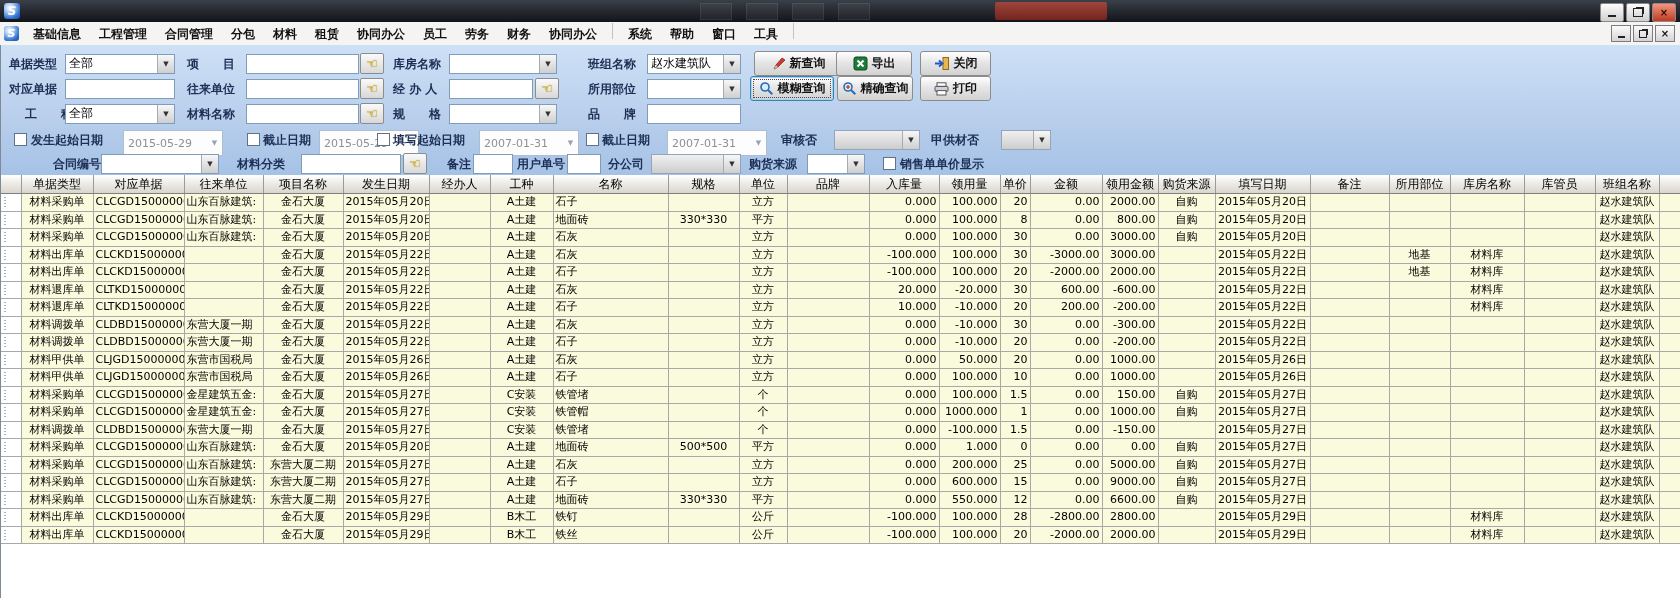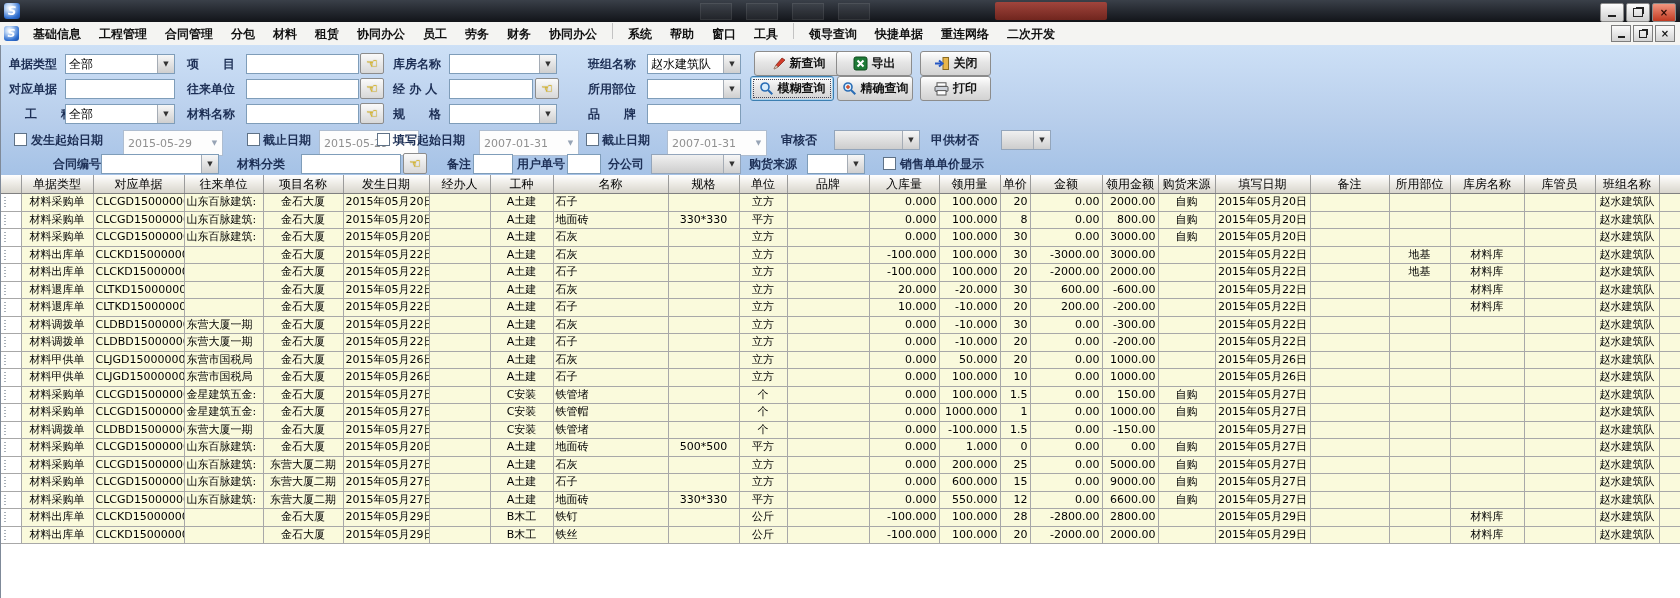--- a/index.html
+++ b/index.html
@@ -37,21 +37,21 @@
   .mdi-btn .glyph-min{width:7px;margin-top:6px;}
   .mdi-btn .glyph-restore{width:6px;height:6px;}
   
   .filters{position:absolute;left:0;top:45px;width:1680px;height:130px;box-sizing:border-box;
     background:linear-gradient(#cde0f6 0%,#b9cfec 55%,#a5c2e6 100%);
     border-left:1px solid #7f8a99;font-size:12px;}
   .lbl{position:absolute;font-weight:700;color:#1d2f55;line-height:18px;white-space:pre;}
   .txt{position:absolute;height:20px;box-sizing:border-box;background:#fff;border:1px solid #7f9db9;
     font-size:12px;padding:0 3px;line-height:18px;color:#000;white-space:nowrap;overflow:hidden;}
   .combo{position:absolute;height:20px;box-sizing:border-box;background:#fff;border:1px solid #7f9db9;
-    display:flex;align-items:center;font-size:12px;padding-left:3px;color:#000;}
+    display:flex;align-items:flex-start;font-size:12px;padding-left:3px;color:#000;}
   .combo .val{flex:1;white-space:nowrap;overflow:hidden;}
   .combo .arrow{width:16px;align-self:stretch;background:linear-gradient(#f7f7f7,#cfcfcf);
     border-left:1px solid #a5acb5;display:flex;align-items:center;justify-content:center;
     font-size:7px;color:#333;}
   .combo.gray{background:linear-gradient(#f0f0f0,#cdcdcd);border-color:#93a5bb;}
   .datefld{position:absolute;height:26px;box-sizing:border-box;background:#fdfdfd;border:1px solid #aebdd0;
     display:flex;align-items:center;font-size:11px;color:#909090;padding-left:4px;}
   .datefld .arrow{margin-left:auto;width:15px;text-align:center;font-size:7px;color:#97a4b5;}
   .handbtn{position:absolute;width:24px;height:21px;box-sizing:border-box;border:1px solid #8c8c8c;
     background:linear-gradient(#fafafa,#d8d8d8);border-radius:2px;display:flex;align-items:center;
@@ -123,26 +123,20 @@
           <span class="menu-item">协同办公</span>
         </span>
         <span class="menu-sep"></span>
         <span class="menu-group">
           <span class="menu-item">系统</span>
           <span class="menu-item">帮助</span>
           <span class="menu-item">窗口</span>
           <span class="menu-item">工具</span>
         </span>
         <span class="menu-sep"></span>
-        <span class="menu-group">
-          <span class="menu-item">领导查询</span>
-          <span class="menu-item">快捷单据</span>
-          <span class="menu-item">重连网络</span>
-          <span class="menu-item">二次开发</span>
-        </span>
       </div>
     <div class="mdi-btns">
       <div class="mdi-btn">
           <span class="glyph-min"></span>
         </div>
       <div class="mdi-btn">
           <span class="glyph-restore"></span>
         </div>
       <div class="mdi-btn">
           <span>×</span>

